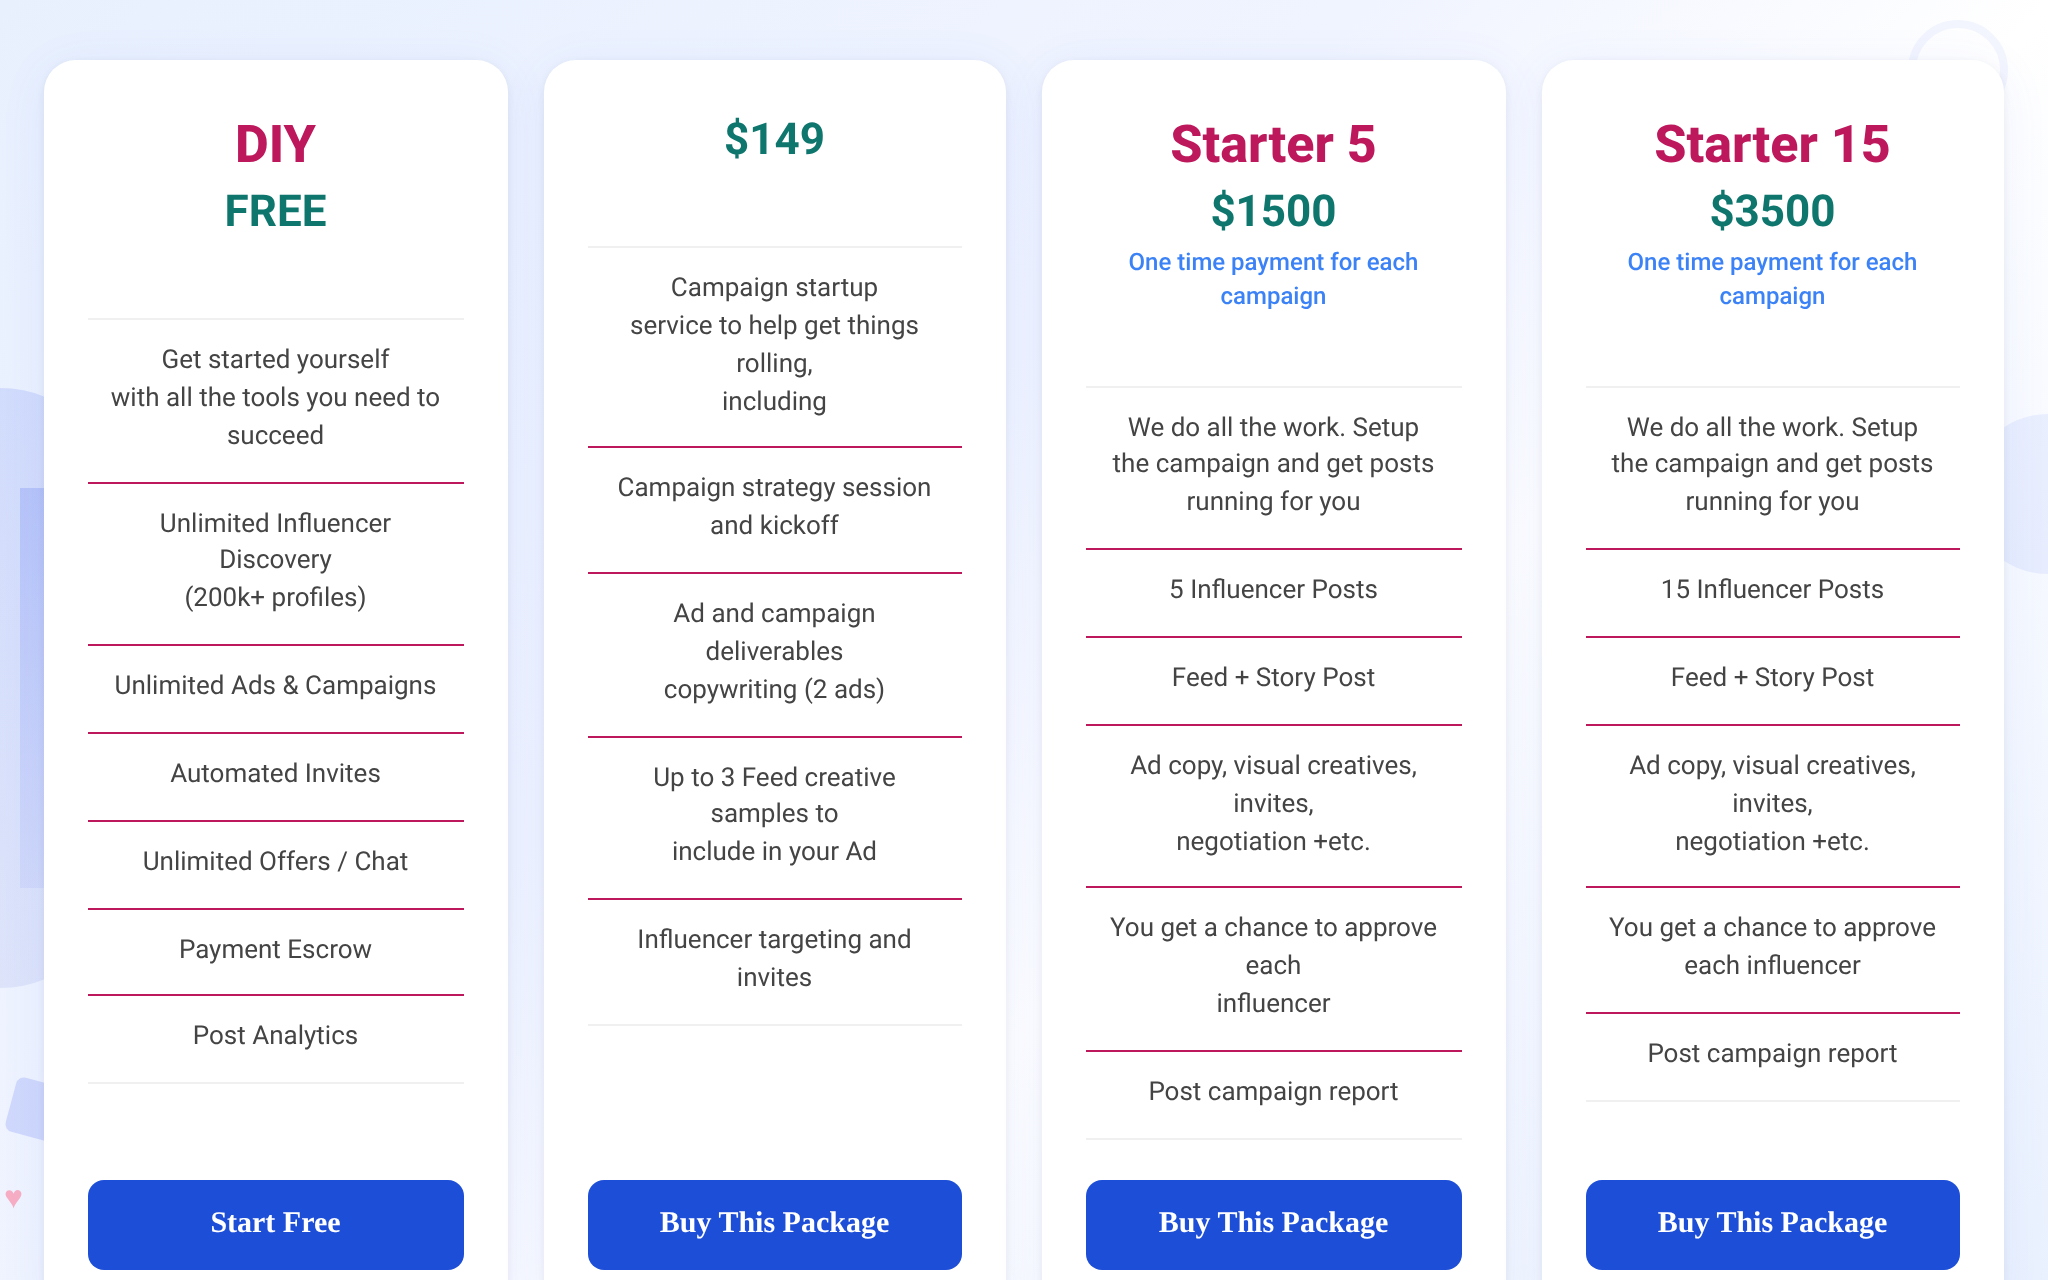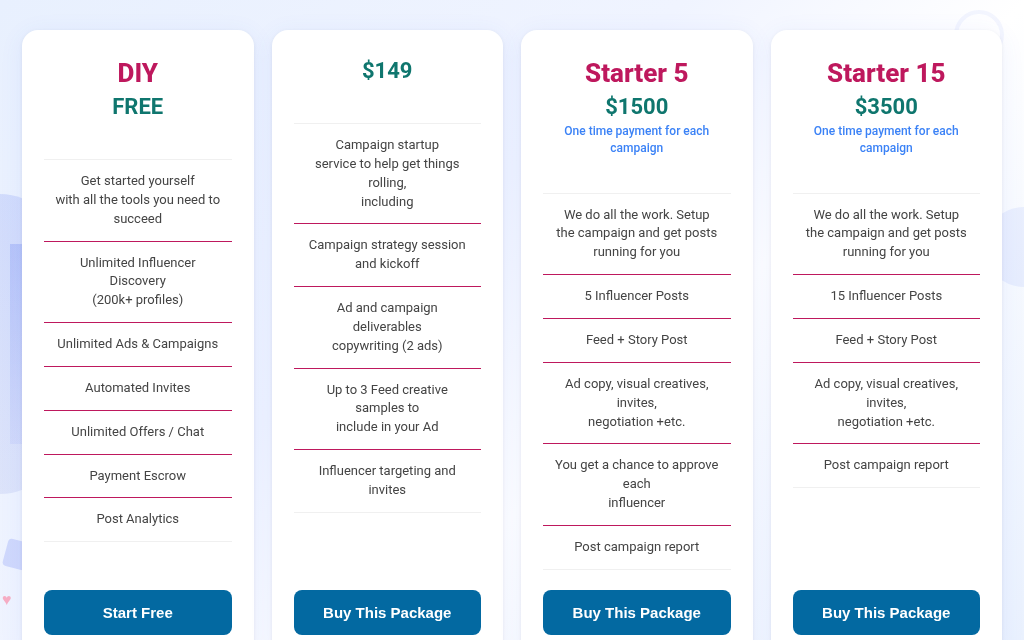--- a/index.html
+++ b/index.html
@@ -112,30 +112,31 @@
     }
 
     .feature-item:last-child {
       border-bottom: 1px solid #f0f0f0;
     }
 
     .cta-button {
       display: block;
       width: 100%;
       padding: 14px;
-      background: #0369a1;
+      background: #1d4ed8;
       color: #ffffff;
       border: none;
       border-radius: 8px;
       font-size: 15px;
       font-weight: 700;
       cursor: pointer;
       text-align: center;
       transition: background 0.2s;
       margin-top: auto;
+      font-family: Liberation Serif, serif;
     }
 
     
     .deco-left {
       position: absolute;
       left: 10px;
       top: 50%;
       transform: translateY(-50%);
       width: 30px;
       height: 200px;
@@ -254,17 +255,19 @@
 campaign</div>
       </div>
       <div class="features-list">
         <div class="feature-item" style="white-space: pre-line;">We do all the work. Setup
 the campaign and get posts
 running for you</div>
         <div class="feature-item" style="white-space: pre-line;">15 Influencer Posts</div>
         <div class="feature-item" style="white-space: pre-line;">Feed + Story Post</div>
         <div class="feature-item" style="white-space: pre-line;">Ad copy, visual creatives, invites,
 negotiation +etc.</div>
+        <div class="feature-item" style="white-space: pre-line;">You get a chance to approve
+each influencer</div>
         <div class="feature-item" style="white-space: pre-line;">Post campaign report</div>
       </div>
       <button class="cta-button">Buy This Package</button>
     </div>
   </div>
 
 </body></html>

